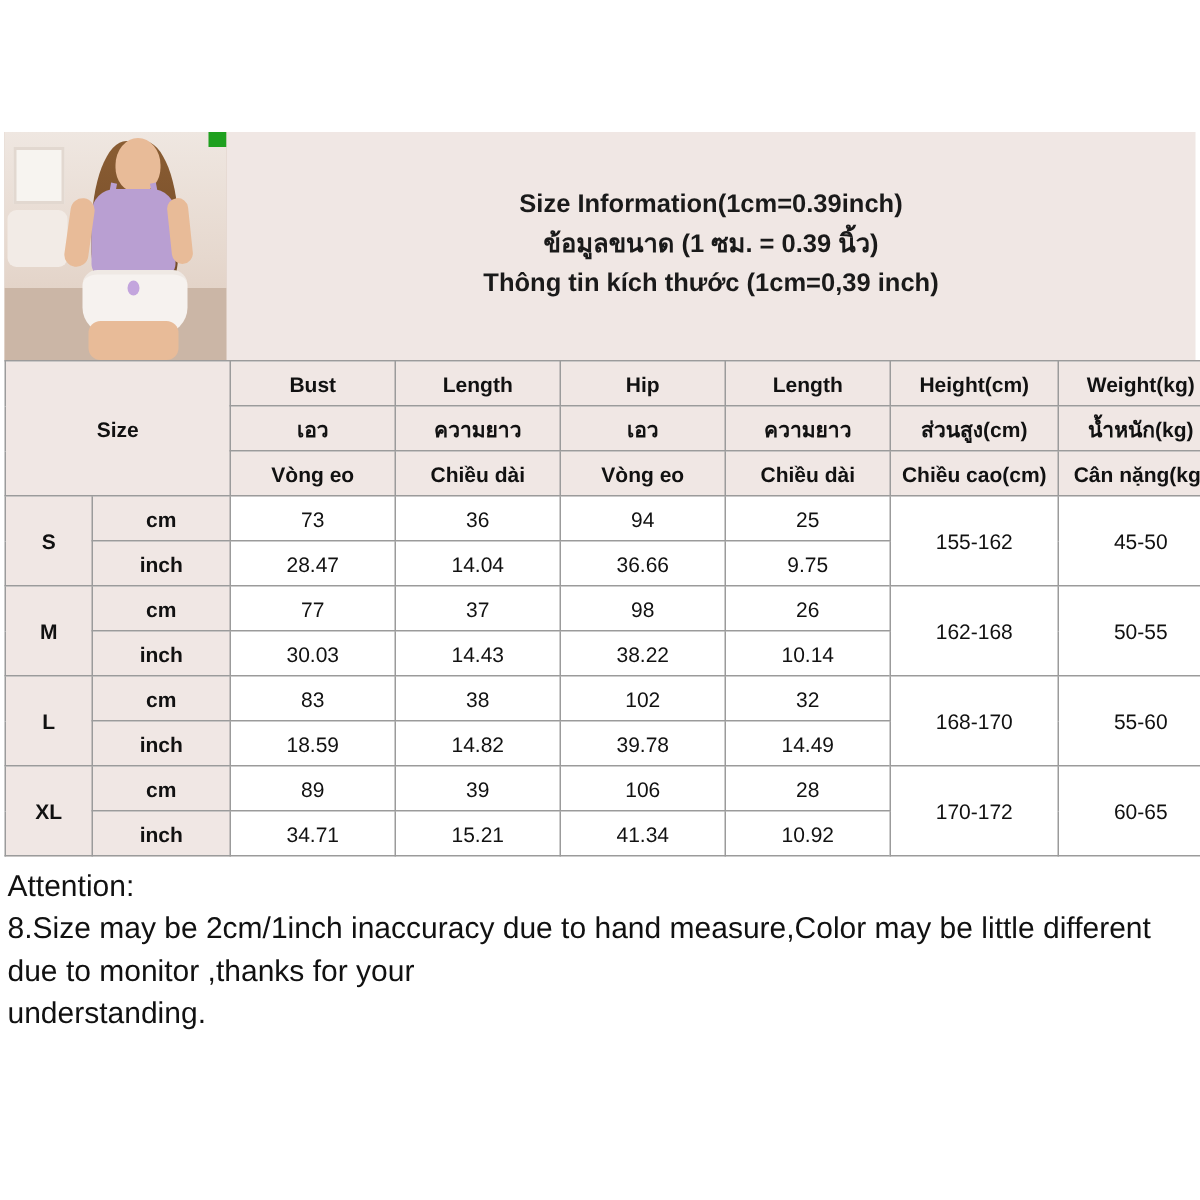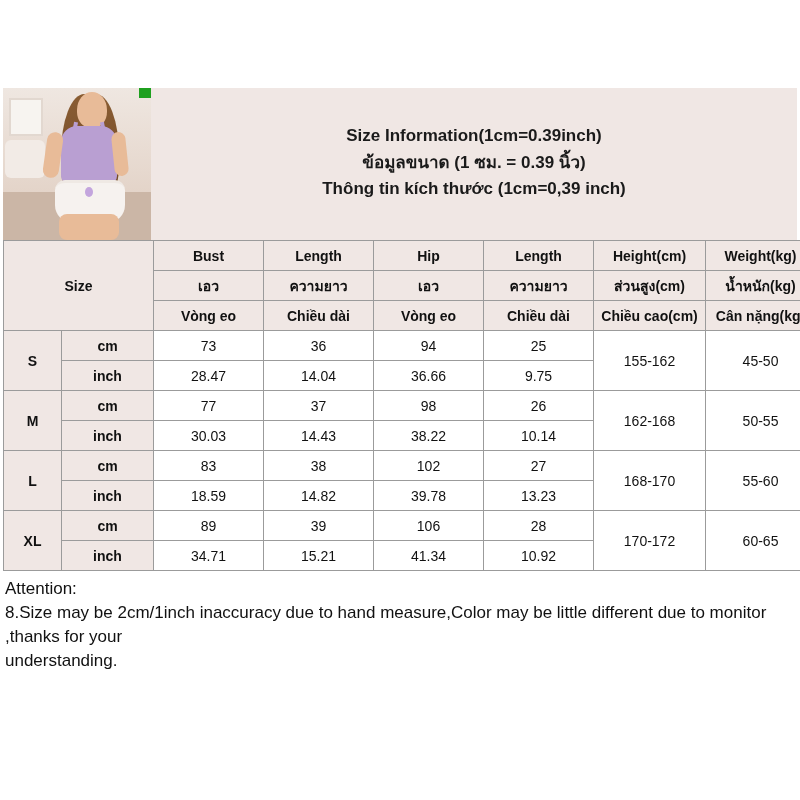--- a/index.html
+++ b/index.html
@@ -155,21 +155,21 @@
   .num { font-size: 15px; margin-top: 19px; }
   col.c-size { width: 58px; }
   col.c-unit { width: 92px; }
   col.c-val  { width: 110px; }
   col.c-h    { width: 112px; }
   col.c-w    { width: 110px; }
   
   .attention {
     margin-top: 4px;
     padding: 2px 2px 0 2px;
-    font-size: 17px;
+    font-size: 20px;
     line-height: 1.42;
     color: #111111;
   }
   .attention p { margin: 0; }
 </style>
 </head>
 <body>
 
 <div class="page">
   <div class="sheet">
@@ -274,30 +274,30 @@
           <td class="num">38.22</td>
           <td class="num">10.14</td>
         </tr>
 
         <tr>
           <td class="size-cell" rowspan="2">L</td>
           <td class="unit-cell">cm</td>
           <td class="num">83</td>
           <td class="num">38</td>
           <td class="num">102</td>
-          <td class="num">27</td>
+          <td class="num">32</td>
           <td class="num" rowspan="2">168-170</td>
           <td class="num" rowspan="2">55-60</td>
         </tr>
         <tr>
           <td class="unit-cell">inch</td>
           <td class="num">18.59</td>
           <td class="num">14.82</td>
           <td class="num">39.78</td>
-          <td class="num">13.23</td>
+          <td class="num">14.49</td>
         </tr>
 
         <tr>
           <td class="size-cell" rowspan="2">XL</td>
           <td class="unit-cell">cm</td>
           <td class="num">89</td>
           <td class="num">39</td>
           <td class="num">106</td>
           <td class="num">28</td>
           <td class="num" rowspan="2">170-172</td>

